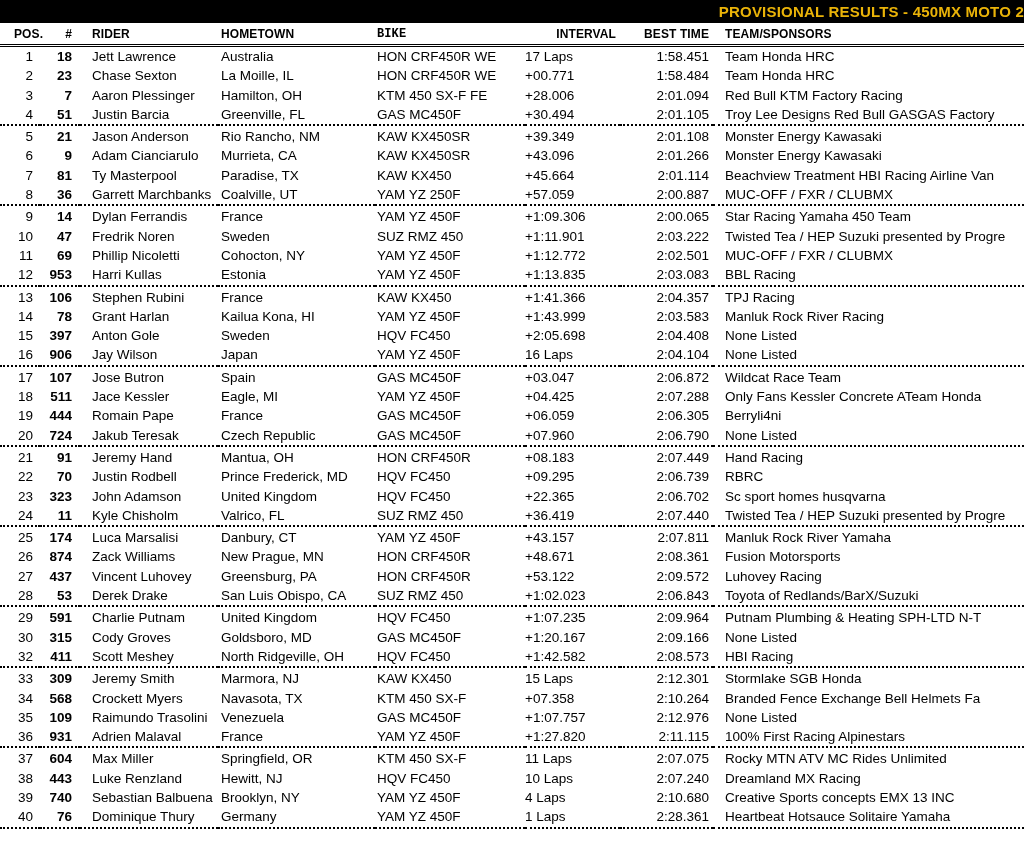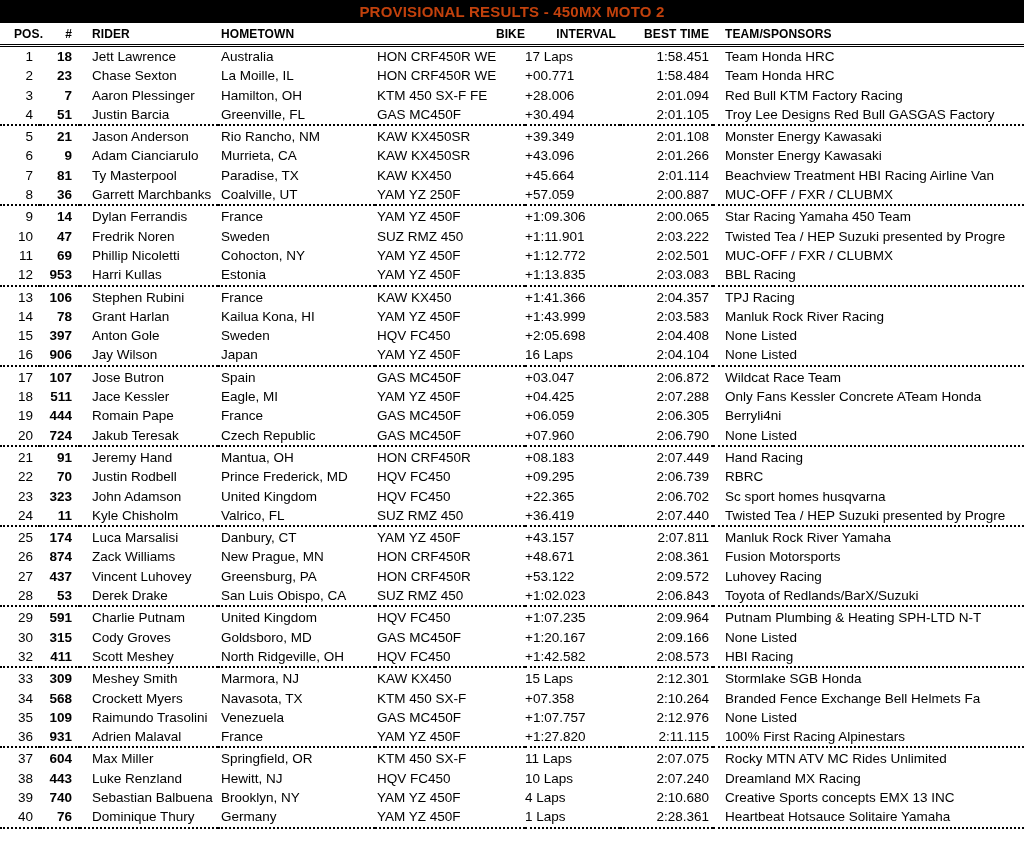--- a/index.html
+++ b/index.html
@@ -21,24 +21,24 @@
     width: 1024px;
     height: 845px;
     overflow: hidden;
     background: #ffffff;
   }
 
   
   .title-bar {
     height: 23px;
     background: #000000;
-    color: #c2410c;
+    color: #eab308;
     display: flex;
     align-items: center;
-    justify-content: center;
+    justify-content: flex-end;
     letter-spacing: 0.2px;
   }
   .title-bar .title-text {
     font-size: 15px;
     font-weight: bold;
     line-height: 1;
     white-space: nowrap;
   }
 
   
@@ -68,21 +68,21 @@
     font-weight: bold;
     padding: 4px 0 3px 0;
     vertical-align: bottom;
     white-space: nowrap;
     letter-spacing: 0.1px;
   }
   thead th.h-pos      { text-align: left;  padding-left: 14px; }
   thead th.h-num      { text-align: right; padding-right: 8px; }
   thead th.h-rider    { text-align: left;  padding-left: 12px; }
   thead th.h-town     { text-align: left;  padding-left: 3px; }
-  thead th.h-bike     { text-align: right;  padding-left: 2px; }
+  thead th.h-bike     { text-align: left;  padding-left: 2px; font-family: Liberation Mono, monospace; }
   thead th.h-interval { text-align: right; padding-right: 4px; }
   thead th.h-best     { text-align: right; padding-right: 4px; }
   thead th.h-team     { text-align: left;  padding-left: 12px; }
 
   
   thead tr.head-row {
     border-bottom: 1px solid #000;
   }
   tbody tr.first-body-row > td {
     border-top: 3px double #000000;
@@ -456,21 +456,21 @@
             <td class="d-rider">Scott Meshey</td>
             <td class="d-town">North Ridgeville, OH</td>
             <td class="d-bike">HQV FC450</td>
             <td class="d-interval">+1:42.582</td>
             <td class="d-best">2:08.573</td>
             <td class="d-team">HBI Racing</td>
           </tr>
           <tr class="group-start">
             <td class="d-pos">33</td>
             <td class="d-num">309</td>
-            <td class="d-rider">Meshey Smith</td>
+            <td class="d-rider">Jeremy Smith</td>
             <td class="d-town">Marmora, NJ</td>
             <td class="d-bike">KAW KX450</td>
             <td class="d-interval">15 Laps</td>
             <td class="d-best">2:12.301</td>
             <td class="d-team">Stormlake SGB Honda</td>
           </tr>
           <tr>
             <td class="d-pos">34</td>
             <td class="d-num">568</td>
             <td class="d-rider">Crockett Myers</td>

